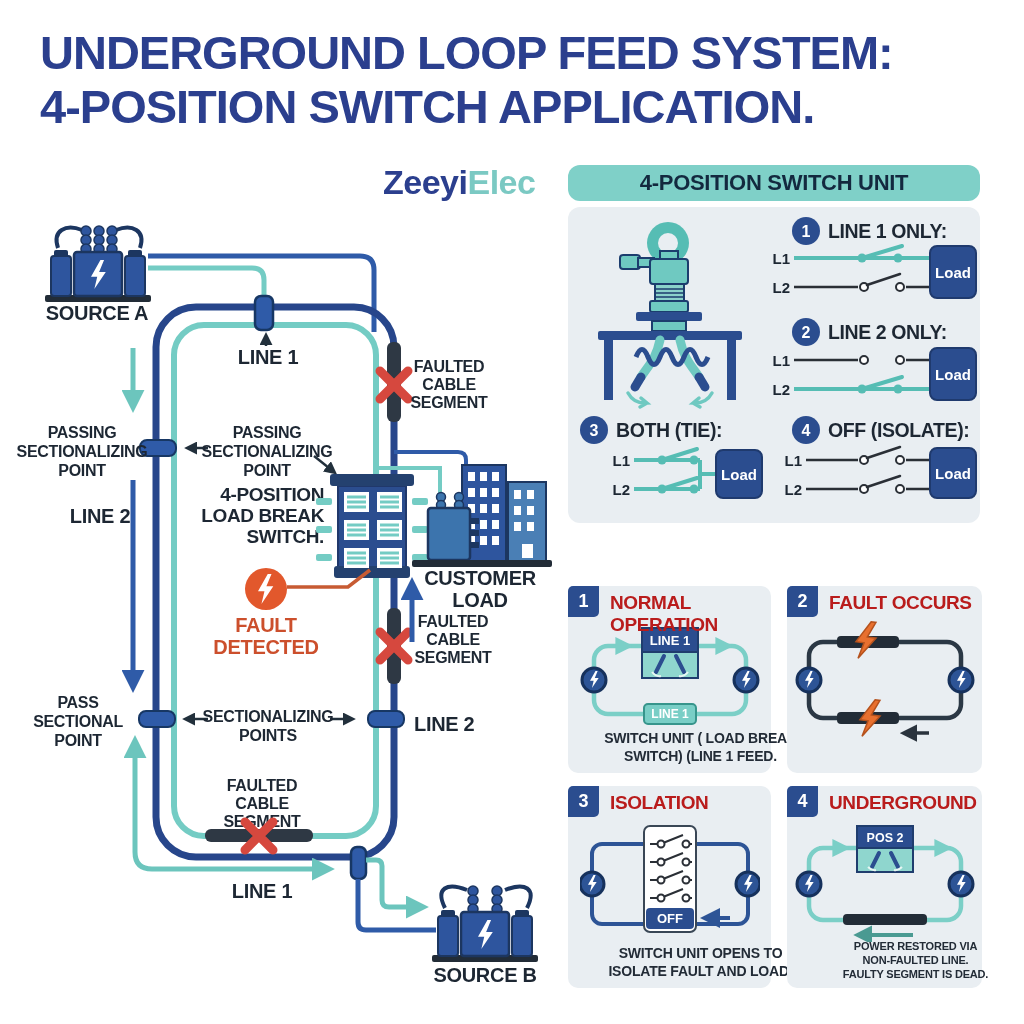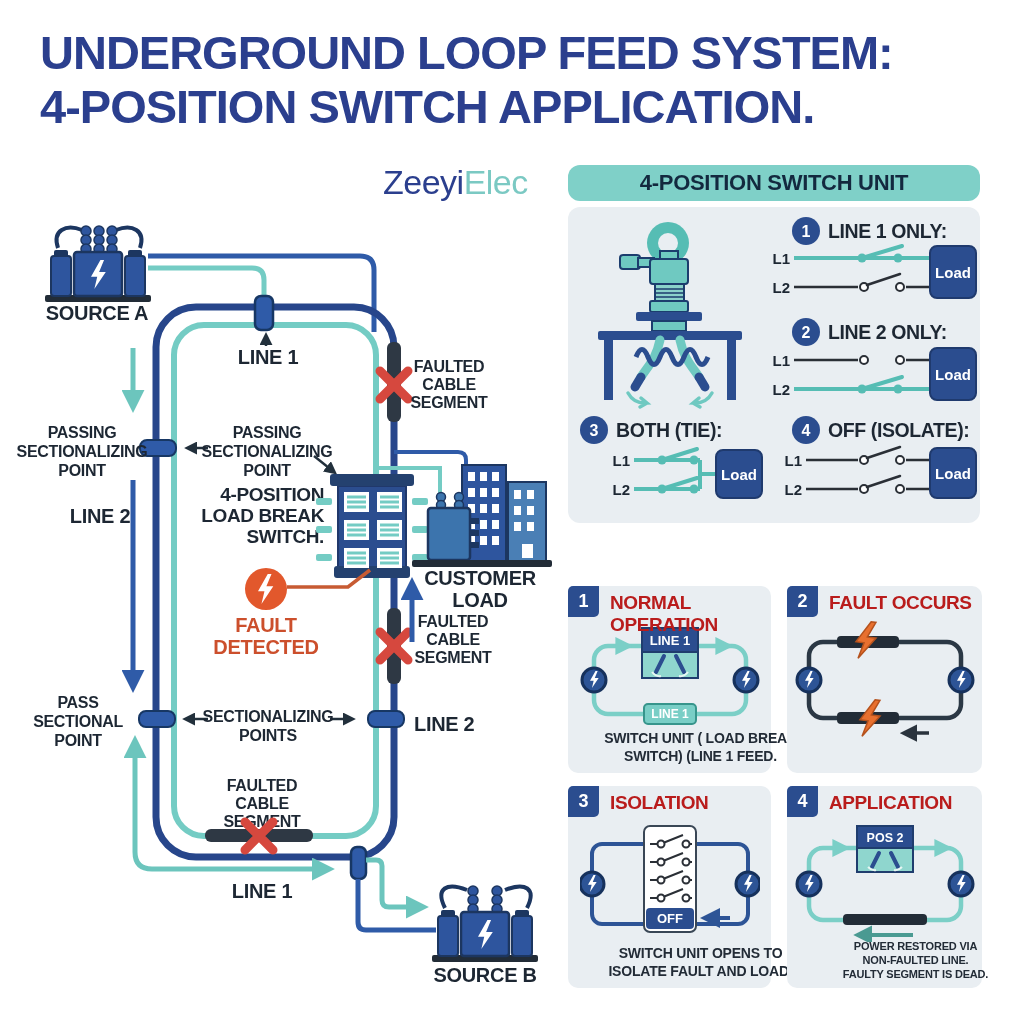--- a/index.html
+++ b/index.html
@@ -1,20 +1,20 @@
 <!DOCTYPE html>
 <html><head>
 <meta charset="utf-8">
 <style>
   html,body{margin:0;padding:0;background:#ffffff;}
   .canvas{position:relative;width:1024px;height:1024px;background:#ffffff;overflow:hidden;
           font-family:"Liberation Sans",sans-serif;}
   .title{position:absolute;left:40px;top:26px;width:960px;color:#2b3f8e;font-size:47px;
          font-weight:800;line-height:54px;letter-spacing:-1px;}
-  .brand{position:absolute;left:383px;top:163px;font-size:34px;font-weight:400;letter-spacing:-.5px;}
+  .brand{position:absolute;left:383px;top:163px;font-size:34px;font-weight:700;letter-spacing:-.5px;}
   .brand .b1{color:#2b3f8e;} .brand .b2{color:#7bc9c3;}
   .chip{position:absolute;left:42px;top:166px;width:192px;height:37px;background:#6fcbc2;
         border-radius:8px;display:flex;align-items:center;justify-content:center;
         color:#13293f;font-size:22px;font-weight:800;letter-spacing:-.3px;}
   .panel-head{position:absolute;background:#7fd0c8;border-radius:12px;display:flex;align-items:center;
         justify-content:center;color:#13293f;font-weight:800;letter-spacing:-.3px;}
   #head-a{left:568px;top:165px;width:412px;height:36px;font-size:22px;}
   #head-b{left:568px;top:539px;width:412px;height:38px;font-size:21px;}
   .panel-a-body{position:absolute;left:568px;top:207px;width:412px;height:316px;background:#e9eef2;border-radius:12px;}
   #panel-a-svg{position:absolute;left:568px;top:207px;}
@@ -436,21 +436,21 @@
         <g>
           <circle cx="168" cy="64" r="12" fill="#2d5496" stroke="#16315c" stroke-width="3"></circle>
           <path d="M6.5 0 L0 11.5 L4.3 11.5 L2.3 20 L10.2 8.2 L5.6 8.2 L9 0 Z" transform="translate(164,55) scale(0.85)" fill="#fff"></path>
         </g>
       </svg>
       <div class="caption">SWITCH UNIT OPENS TO<br>ISOLATE FAULT AND LOAD.</div>
     </div>
 
     <div class="step">
       <div class="step-num">4</div>
-      <div class="step-title">APPLICATION</div>
+      <div class="step-title">UNDERGROUND</div>
       <svg class="diag" width="180" height="122" viewBox="0 0 180 122">
         <defs>
           <marker id="p4t" viewBox="0 0 10 10" refX="7" refY="5" markerWidth="4.5" markerHeight="4.5" orient="auto">
             <path d="M0 0 L10 5 L0 10 z" fill="#7bcfc7"></path>
             </marker>
           <marker id="p4g" viewBox="0 0 10 10" refX="7" refY="5" markerWidth="4.8" markerHeight="4.8" orient="auto">
             <path d="M0 0 L10 5 L0 10 z" fill="#4a9a92"></path>
             </marker>
         </defs>
         <rect x="14" y="28" width="152" height="72" rx="14" fill="none" stroke="#7bcfc7" stroke-width="4.5"></rect>

